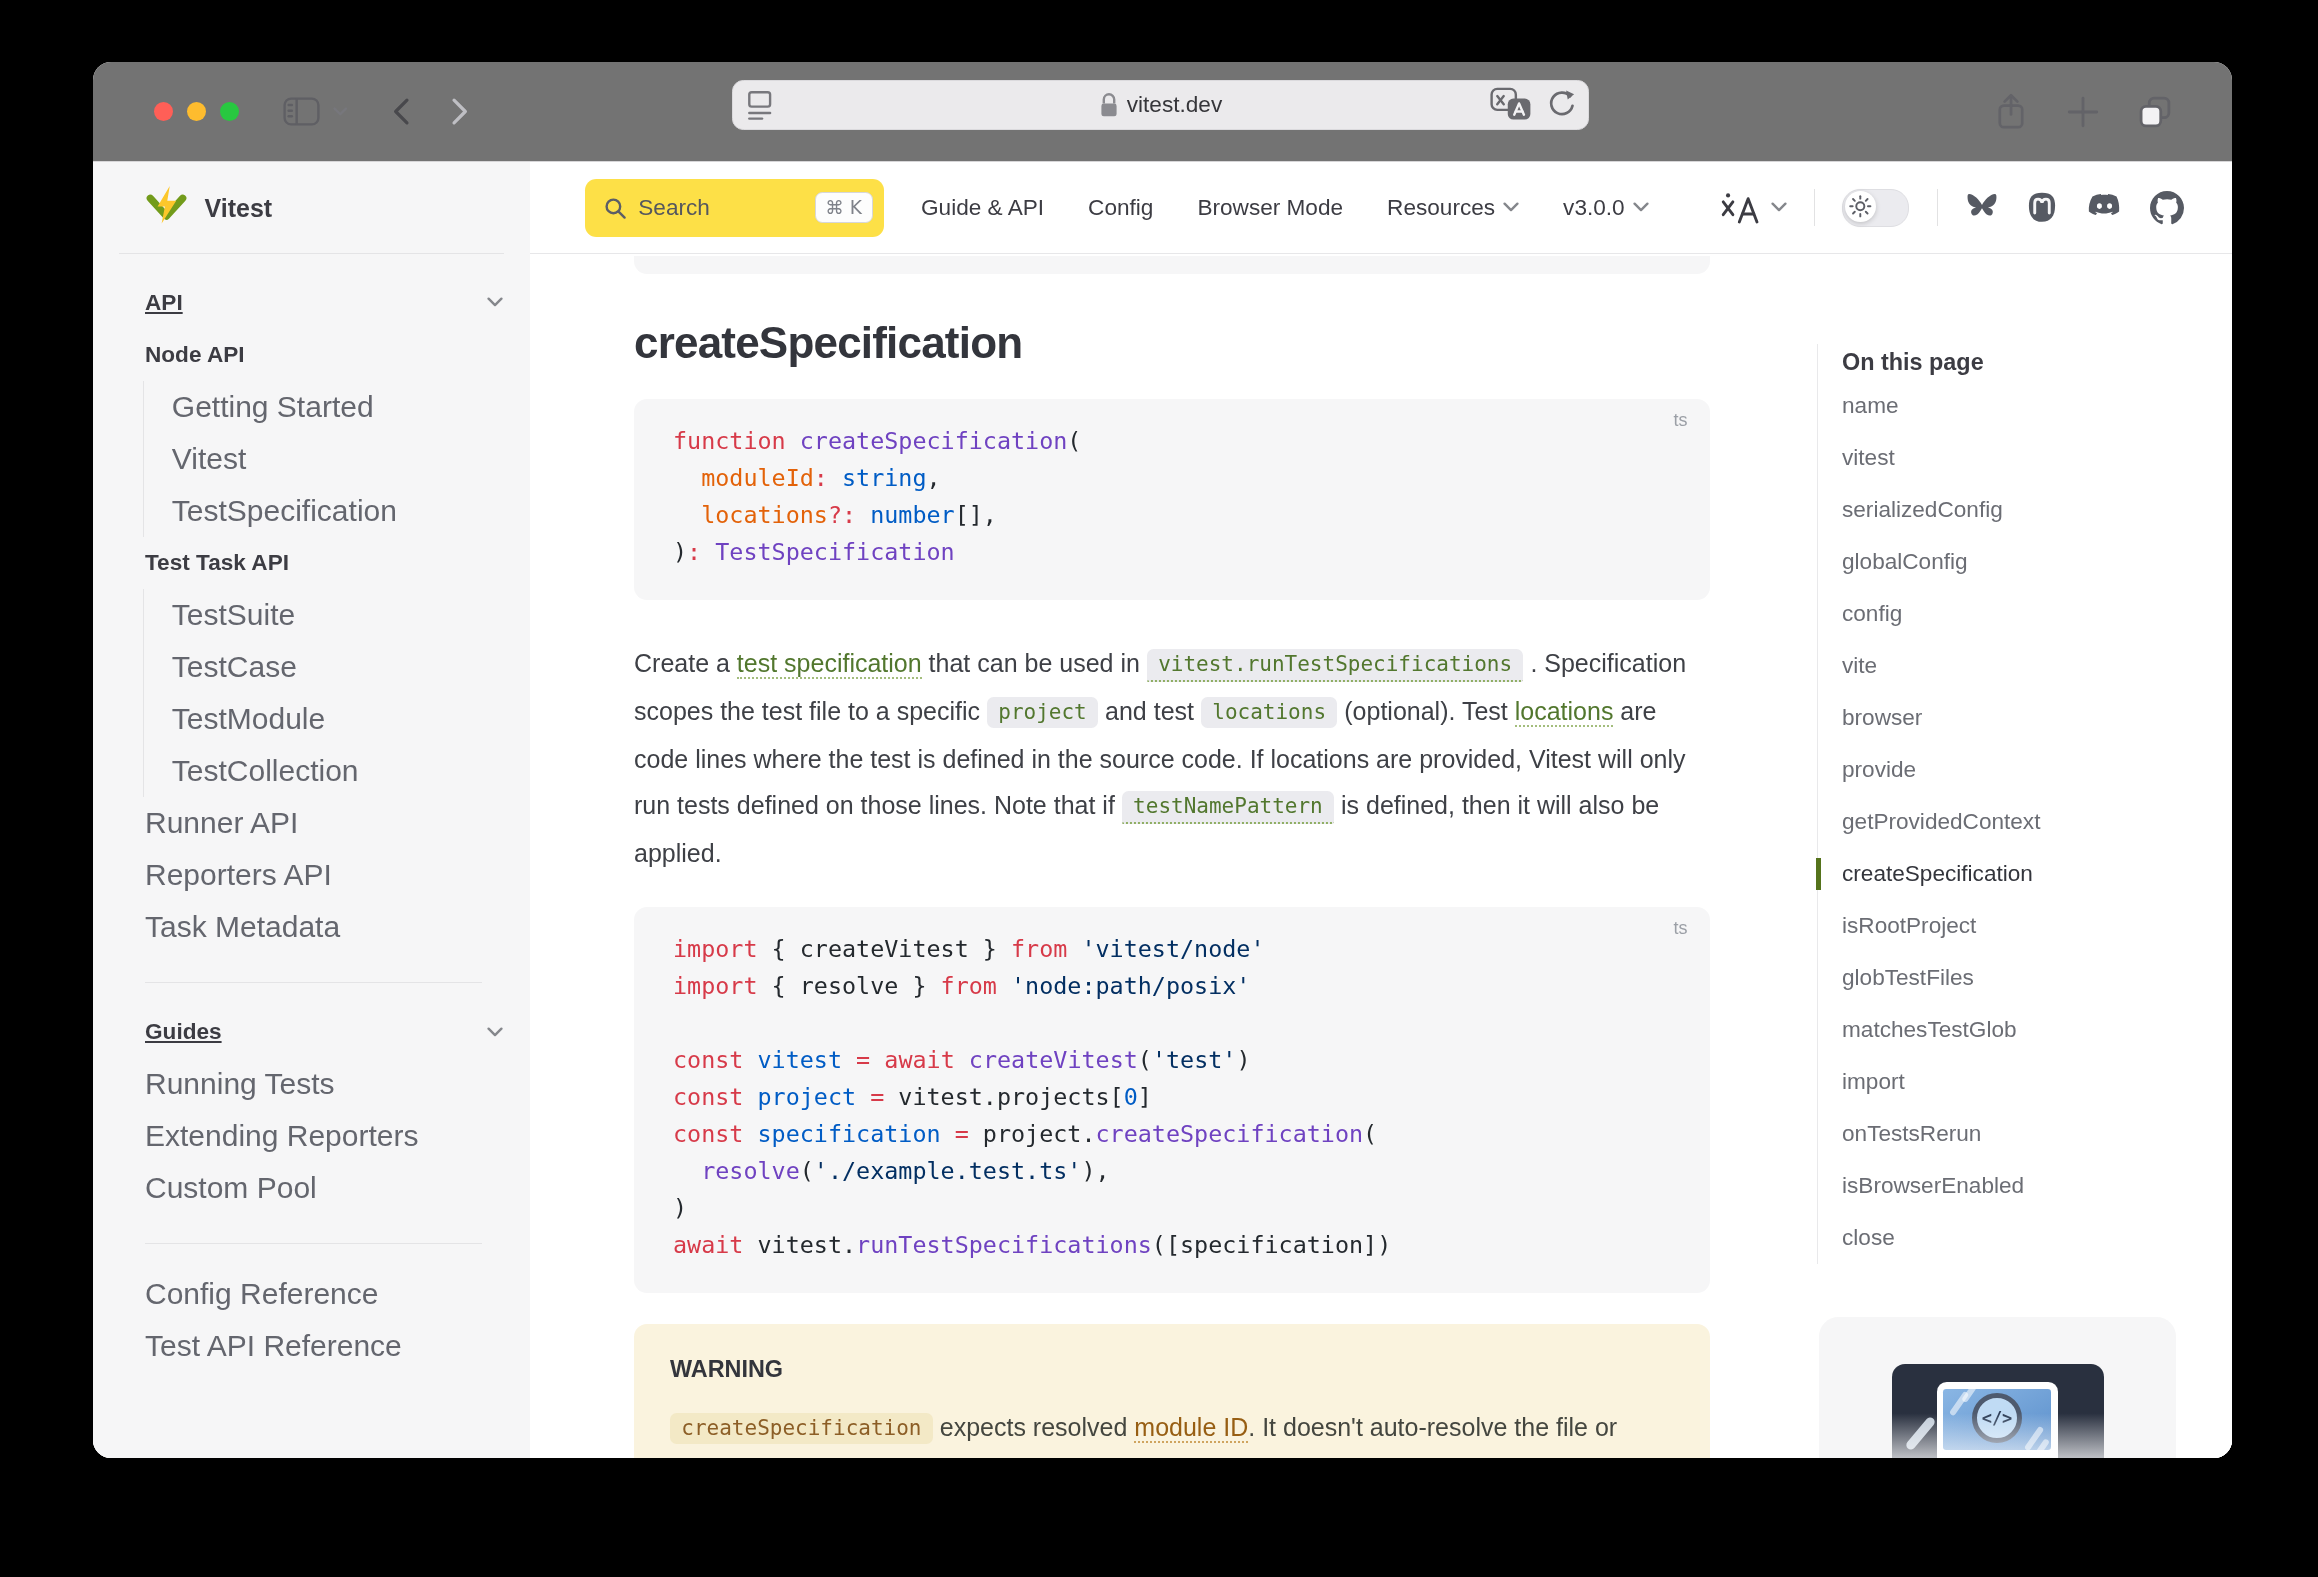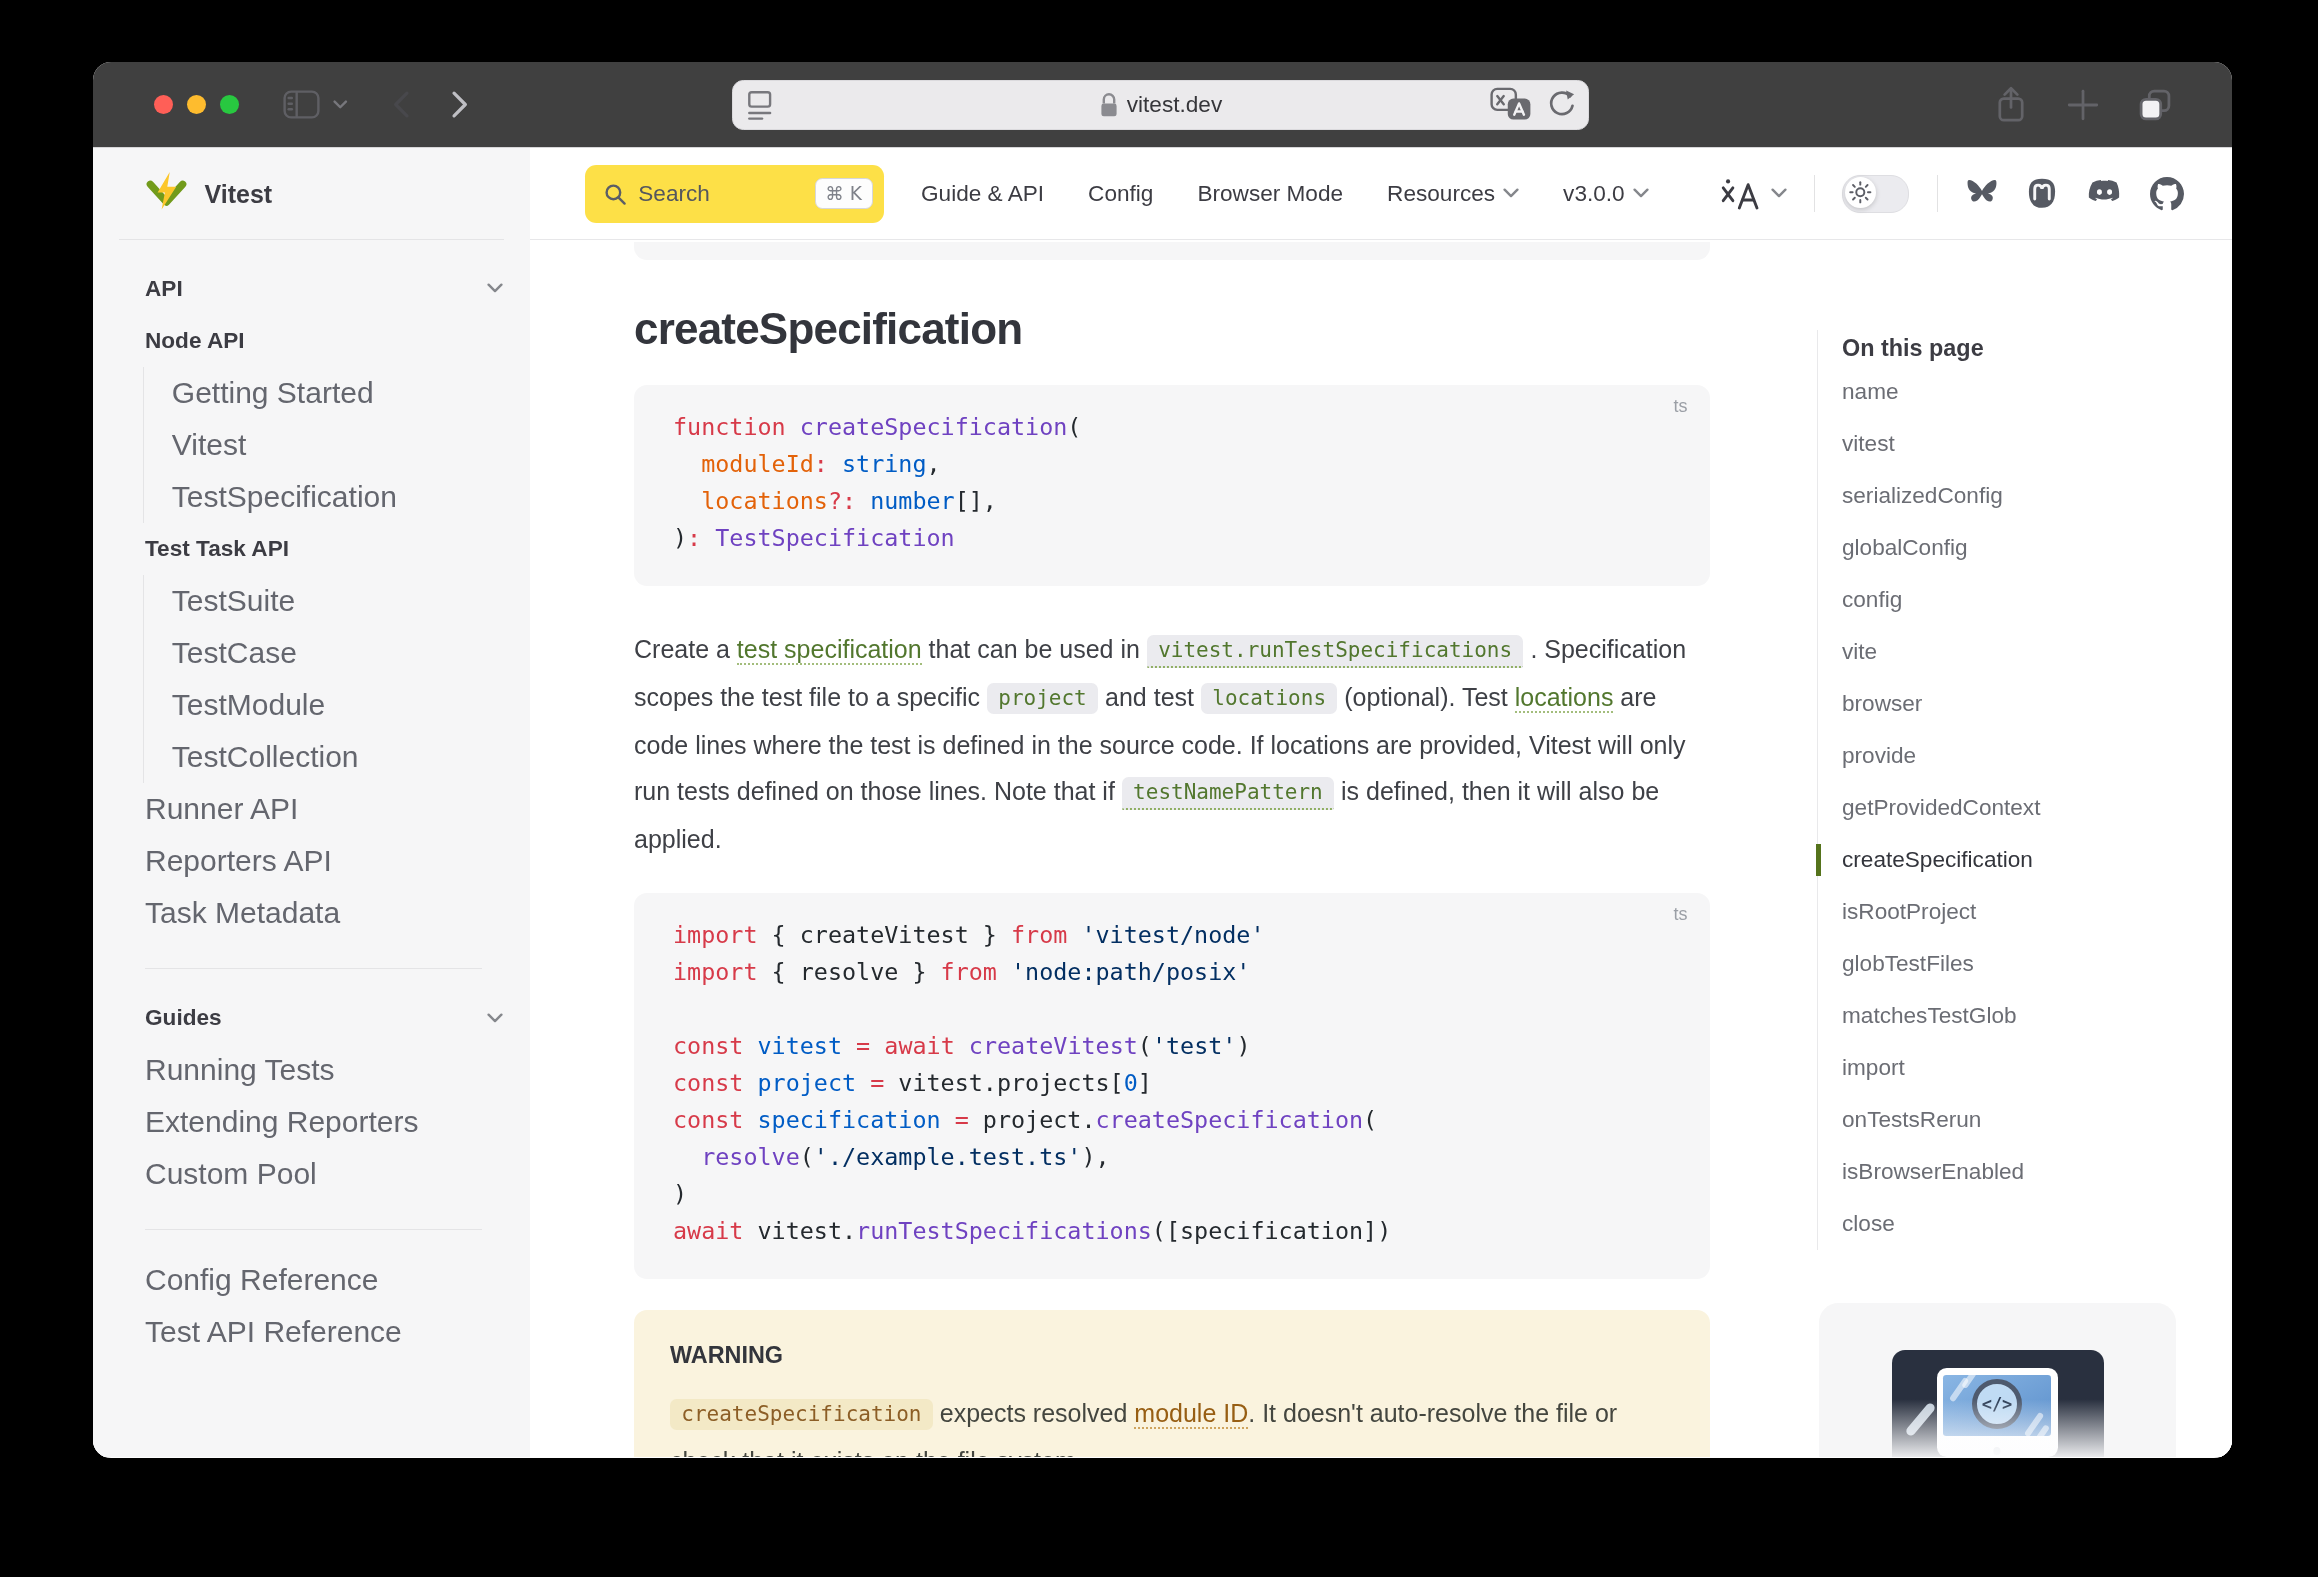--- a/index.html
+++ b/index.html
@@ -1,37 +1,37 @@
 <!DOCTYPE html>
 <html style="font-size:13px"><head>
 <meta charset="utf-8">
 <style>
   html,body{margin:0;padding:0;}
   body{width:2319px;height:1578px;background:#000;position:relative;font-family:"Liberation Sans","DejaVu Sans",sans-serif;-webkit-font-smoothing:antialiased;}
   .window{position:absolute;left:93px;top:62px;width:2139px;height:1396px;background:#fff;border-radius:18px;overflow:hidden;box-shadow:0 32px 97px rgba(0,0,0,.65);}
 
   
-  .chrome{height:86px;background:#404040;border-bottom:0.8px solid #d7d6d8;position:relative;display:flex;align-items:center;padding:0 54px;box-sizing:border-box;}
+  .chrome{height:100px;background:#737373;border-bottom:0.8px solid #d7d6d8;position:relative;display:flex;align-items:center;padding:0 54px;box-sizing:border-box;}
   .lights{display:flex;gap:13.7px;margin-left:6.5px;}
   .light{width:19.4px;height:19.4px;border-radius:50%;}
   .l-red{background:#ff5f57;}.l-yellow{background:#febc2e;}.l-green{background:#28c840;}
   .tb-icon{display:flex;align-items:center;justify-content:center;}
   .url-field{position:absolute;left:639px;top:18px;width:857px;height:50px;background:#ebeaec;border:0.8px solid #dbdadd;border-radius:11.3px;display:flex;align-items:center;padding:0 13px;box-sizing:border-box;}
   .url-center{position:absolute;left:0;right:0;display:flex;justify-content:center;align-items:center;gap:8px;font-size:22.6px;color:#36363a;}
   .url-right{margin-left:auto;display:flex;align-items:center;gap:14.5px;}
   .chrome-right{margin-left:auto;display:flex;align-items:center;gap:37px;margin-right:4.8px;}
 
   
   .page{display:flex;height:1309px;overflow:hidden;background:#fff;}
   .sidebar{width:437px;flex:none;background:#f6f6f7;box-sizing:border-box;}
   .logo-row{height:92px;display:flex;align-items:center;padding-left:50px;position:relative;}
   .logo-row::after{content:'';position:absolute;left:26px;right:26px;bottom:0;height:0.8px;background:#e4e4e6;}
   .logo-text{font-size:25px;font-weight:700;color:#3c3c43;margin-left:14.5px;}
   .sb-nav{padding:22.6px 27.4px 0 52px;}
-  .sb-section{height:52px;display:flex;align-items:center;justify-content:space-between;font-size:22.6px;font-weight:700;color:#3c3c43;}
+  .sb-section{height:52px;display:flex;align-items:center;justify-content:space-between;font-size:22.6px;font-weight:700;color:#3c3c43;text-decoration:underline;}
   .sb-group{height:52px;display:flex;align-items:center;font-size:22.6px;font-weight:600;color:#3c3c43;}
   .sb-item{height:52px;display:flex;align-items:center;font-size:30px;font-weight:500;color:#64666e;}
   .sb-sub{margin-left:-1.6px;border-left:1.6px solid #e4e4e6;padding-left:27.4px;}
   .sb-sub .sb-item{position:relative;}
   .sb-item.active{color:#4f7a1f;font-weight:600;}
   .sb-sub .sb-item.active::before{content:'';position:absolute;left:-29px;top:50%;transform:translateY(-50%);width:4.8px;height:32px;background:#4c661a;}
   .sb-divider{height:0.8px;background:#e4e4e6;margin:29px 21px 24px 0;}
 
   .main{flex:1;display:flex;flex-direction:column;position:relative;background:#fff;}
   .navbar{height:92px;flex:none;display:flex;align-items:center;padding:0 48px 0 55px;border-bottom:0.8px solid #e7e7e9;box-sizing:border-box;}

